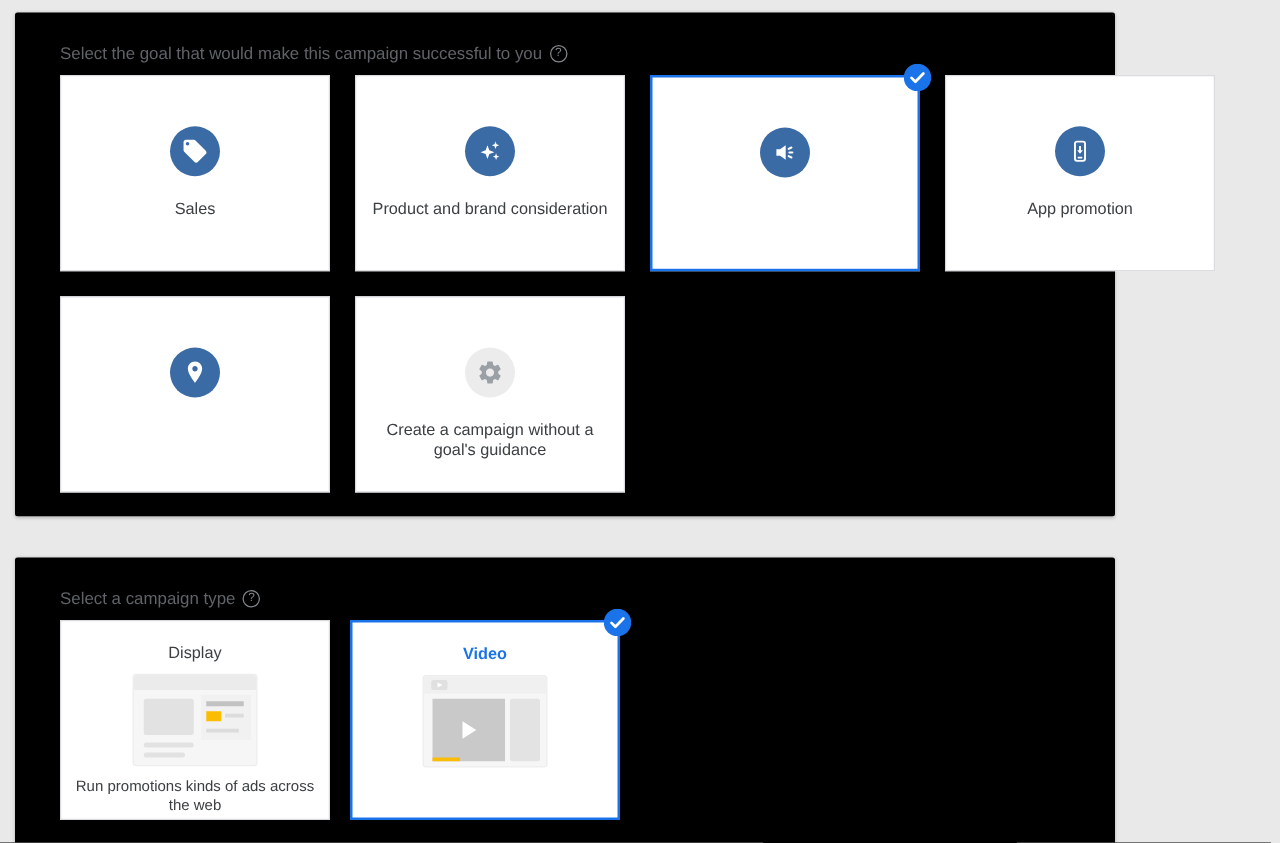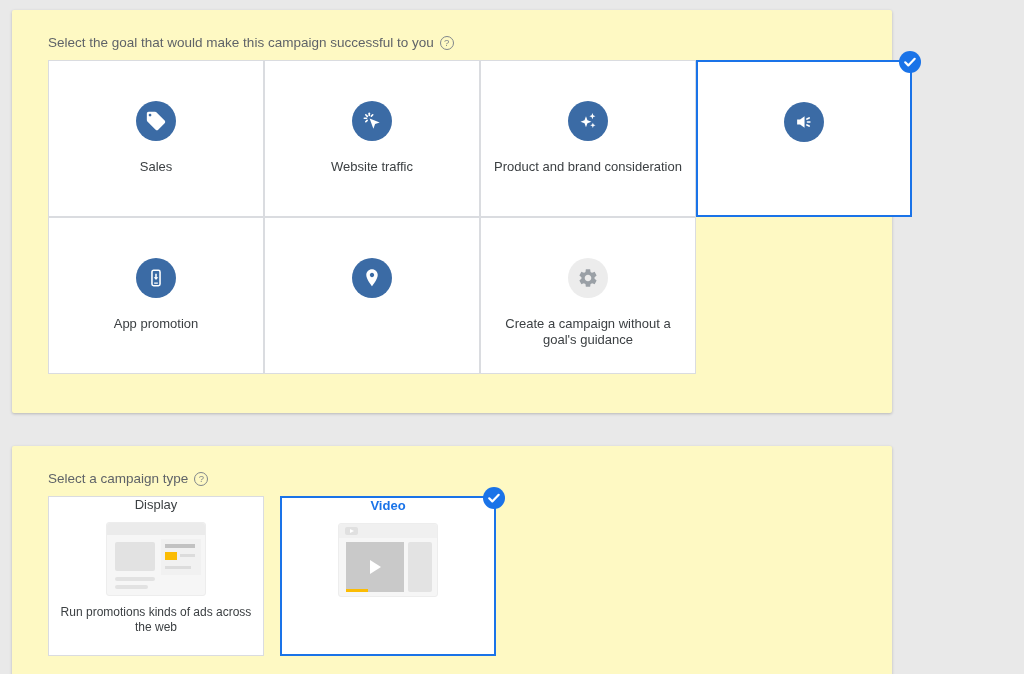--- a/index.html
+++ b/index.html
@@ -5,42 +5,42 @@
   * { margin:0; padding:0; box-sizing:border-box; }
   html,body { width:1024px; height:674px; }
   body {
     font-family:"Liberation Sans","DejaVu Sans",sans-serif;
     background:#e9e9e9;
     position:relative;
     overflow:hidden;
   }
   .panel {
     position:absolute; left:12px; width:880px;
-    background:#fef9c3; border-radius:2px;
+    background:#000000; border-radius:2px;
     box-shadow:0 1px 3px rgba(0,0,0,.22);
   }
   .panel-goals { top:10px; height:403px; }
   .panel-types { top:446px; height:230px; }
 
   .section-header {
     position:absolute; left:36px; top:25px;
     display:flex; align-items:center; gap:6px;
     font-size:13.5px; color:#5f6368;
   }
   .help {
     width:14px; height:14px; border:1px solid #80868b; border-radius:50%;
     color:#80868b; font-size:9.5px; line-height:12px;
     display:inline-flex; align-items:center; justify-content:center;
     cursor:pointer; flex:none;
   }
 
   .goal-grid {
     position:absolute; left:36px; top:50px;
     display:grid; grid-template-columns:repeat(4,216px);
-    grid-auto-rows:157px; gap:0;
+    grid-auto-rows:157px; gap:20px;
   }
   .goal-card {
     background:#fff; border:1px solid #dadce0; position:relative;
     display:flex; flex-direction:column; align-items:center;
     padding-top:40px; cursor:pointer;
   }
   .goal-card.selected { border:2px solid #1a73e8; }
   .icon-circle {
     width:40px; height:40px; border-radius:50%; background:#3b6ba5;
     display:flex; align-items:center; justify-content:center;
@@ -58,21 +58,21 @@
     position:absolute; top:-11px; right:-11px; width:22px; height:22px;
   }
 
   .type-grid {
     position:absolute; left:36px; top:50px;
     display:grid; grid-template-columns:repeat(2,216px); gap:16px;
   }
   .type-card {
     height:160px; background:#fff; border:1px solid #dadce0; position:relative;
     display:flex; flex-direction:column; align-items:center;
-    padding-top:0; cursor:pointer;
+    padding-top:17px; cursor:pointer;
   }
   .type-card.selected { border:2px solid #1a73e8; }
   .type-title { font-size:13px; color:#3c4043; }
   .type-card.selected .type-title { color:#1a73e8; font-weight:bold; }
   .type-desc {
     font-size:12px; line-height:15px; color:#3c4043; text-align:center;
     margin-top:9px; padding:0 6px; max-width:206px;
   }
 
   .thumb {
@@ -120,35 +120,20 @@
     <div class="goal-card">
       <div class="icon-circle">
         <svg width="22" height="22" viewBox="0 0 24 24">
             <path fill="#fff" d="M21.41 11.58l-9-9C12.05 2.22 11.55 2 11 2H4c-1.1 0-2 .9-2 2v7c0 .55.22 1.05.59 1.42l9 9c.36.36.86.58 1.41.58.55 0 1.05-.22 1.41-.59l7-7c.37-.36.59-.86.59-1.41 0-.55-.23-1.06-.59-1.42zM5.5 7C4.67 7 4 6.33 4 5.5S4.67 4 5.5 4 7 4.67 7 5.5 6.33 7 5.5 7z"></path>
           </svg>
       </div>
       <div class="goal-label">Sales</div>
     </div>
 
 
-    <div class="goal-card">
-      <div class="icon-circle">
-        <svg width="22" height="22" viewBox="0 0 24 24">
-          <g stroke="#fff" stroke-width="1.8" stroke-linecap="round">
-            <line x1="9" y1="3.6" x2="9" y2="6"></line>
-            <line x1="3.6" y1="9" x2="6" y2="9"></line>
-            <line x1="5.2" y1="5.2" x2="6.9" y2="6.9"></line>
-            <line x1="12.8" y1="5.2" x2="11.3" y2="6.7"></line>
-            <line x1="5.2" y1="12.8" x2="6.7" y2="11.3"></line>
-          </g>
-          <path fill="#fff" d="M9.4 9.4 L20.4 13.5 L15.4 15.4 L13.5 20.4 Z"></path>
-        </svg>
-      </div>
-      <div class="goal-label">Website traffic</div>
-    </div>
 
     <div class="goal-card">
       <div class="icon-circle">
         <svg width="22" height="22" viewBox="0 0 24 24" fill="#fff">
           <path d="M9.8 6.8 L11.4 11.2 L15.8 12.8 L11.4 14.4 L9.8 18.8 L8.2 14.4 L3.8 12.8 L8.2 11.2 Z"></path>
           <path d="M16.8 3.4 L17.7 5.8 L20.1 6.7 L17.7 7.6 L16.8 10 L15.9 7.6 L13.5 6.7 L15.9 5.8 Z"></path>
           <path d="M17.3 13.8 L18.1 15.9 L20.2 16.7 L18.1 17.5 L17.3 19.6 L16.5 17.5 L14.4 16.7 L16.5 15.9 Z"></path>
         </svg>
       </div>
       <div class="goal-label">Product and brand consideration</div>

